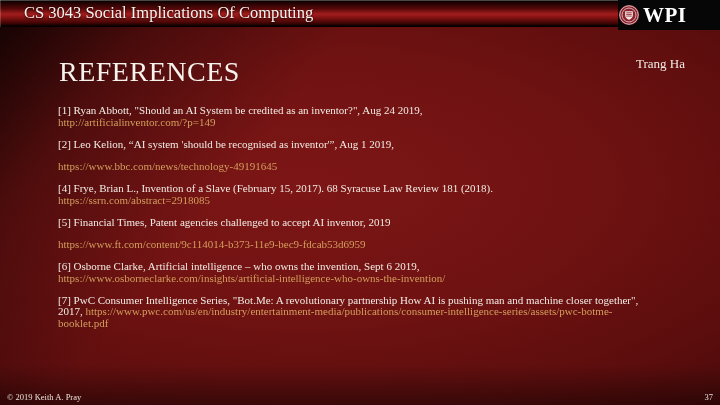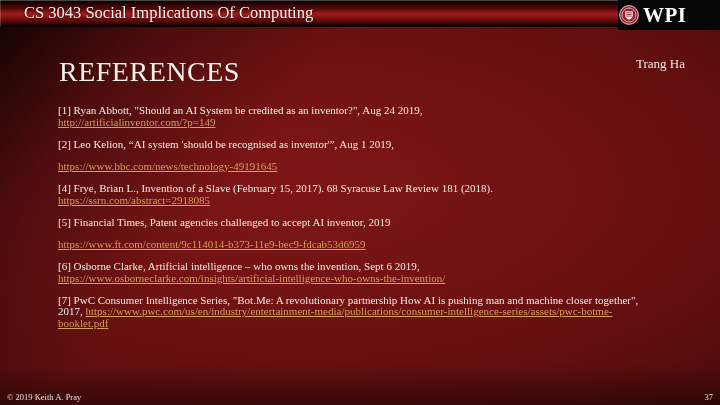--- a/index.html
+++ b/index.html
@@ -81,21 +81,20 @@
   .refs {
     position: absolute; top: 105px; left: 58px;
     width: 594px;
     color: #f2ece4;
     font-size: 11px;
     line-height: 11.5px;
   }
   .ref { margin: 0 0 10.5px 0; overflow-wrap: break-word; }
   .ref a {
     color: #d39f5e;
-    text-decoration: underline;
     cursor: pointer;
   }
   .ref.url-below a { display: block; }
   .ref.url-separate a { display: block; margin-top: 11px; }
   .ref.url-inline a { display: inline; }
 
   
   .footer {
     position: absolute; left: 0; right: 0; bottom: 0;
     height: 16px;

